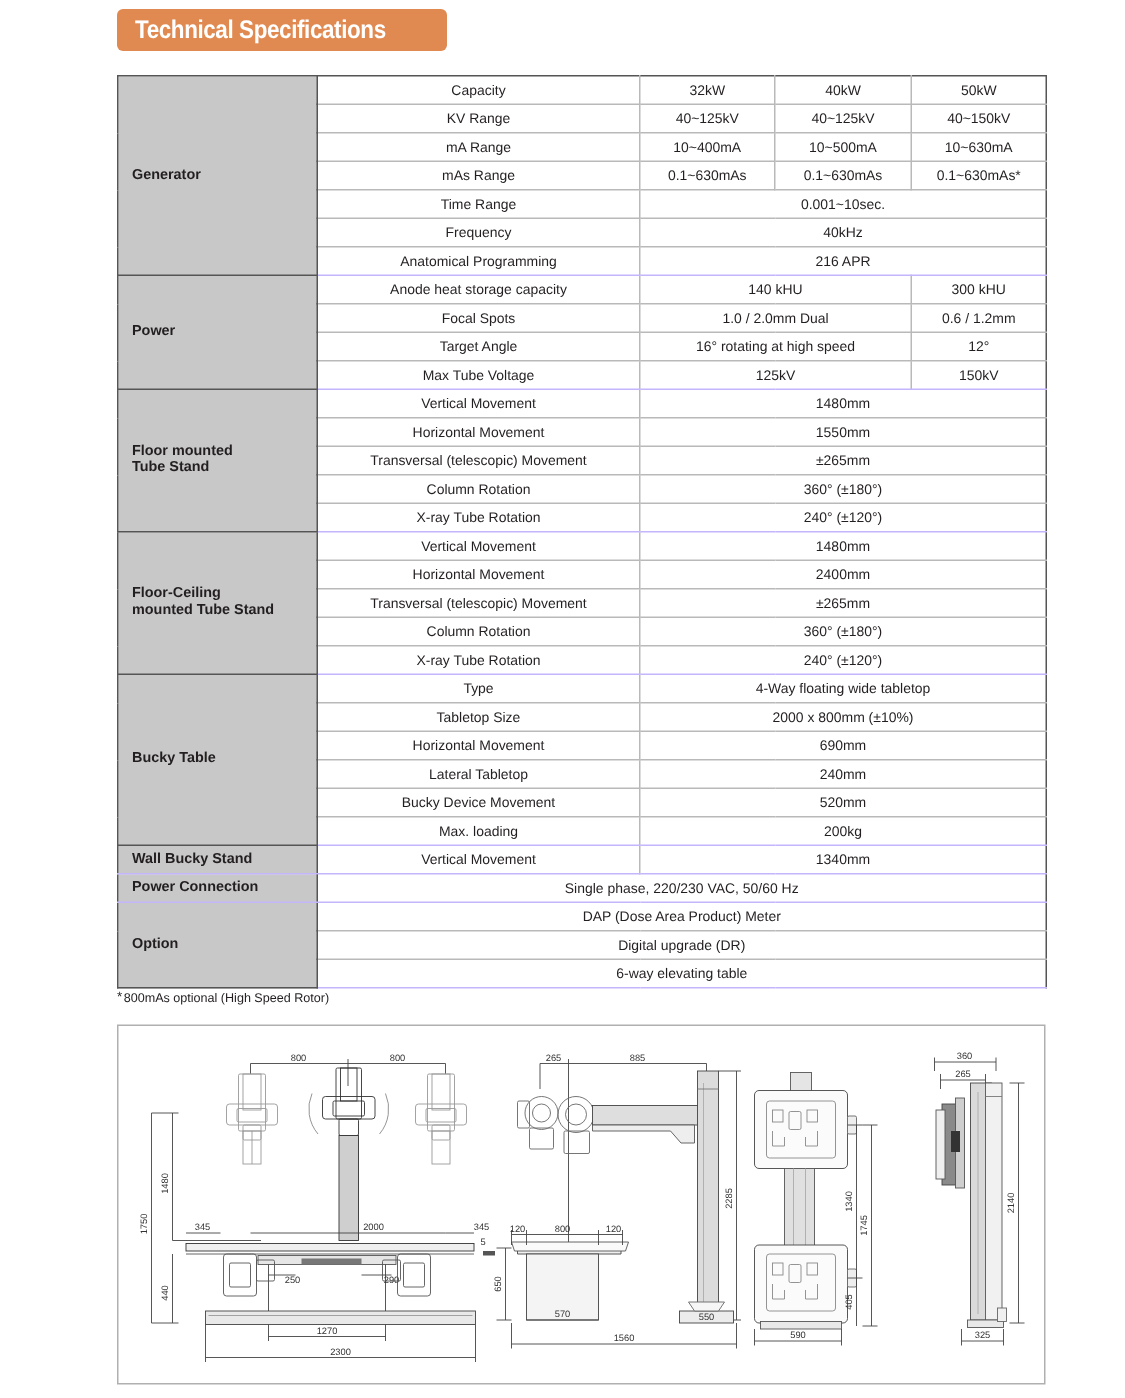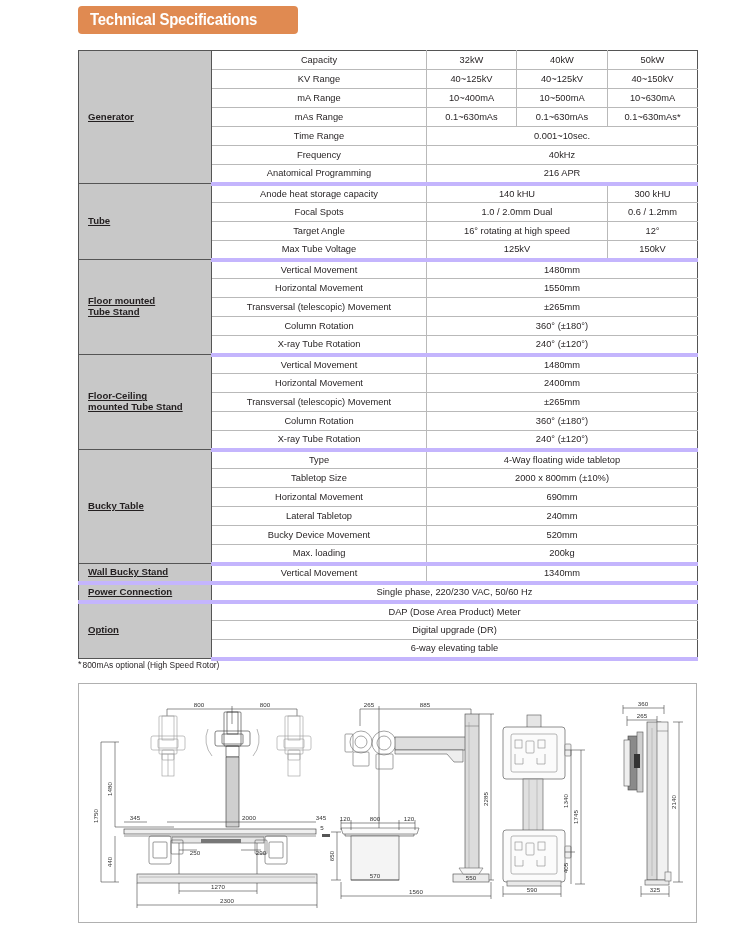--- a/index.html
+++ b/index.html
@@ -69,24 +69,24 @@
     font-weight: bold;
     text-align: left;
     padding-left: 9px;
     font-size: 9.6px;
     border-right: 1px solid #555;
     border-top: 1px solid #555;
     border-bottom: 1px solid #555;
     border-left: 1px solid #555;
   }
   .spec-table tr.grp-top > td { border-top: 1px solid #555; }
-  .spec-table tr.grp-bot > td { border-bottom: 4px solid #c4b5fd; }
+  .spec-table tr.grp-bot > td { border-bottom: 1px solid #c4b5fd; }
   .spec-table td.lastcol { border-right: 1px solid #555; text-align: center; }
   .cat-lines { display: block; }
-  .cat-lines span { display: block; text-decoration: underline; }
+  .cat-lines span { display: block; }
 
   
   .footnote {
     position: absolute;
     left: 78px;
     top: 659px;
     font-size: 8.4px;
     color: #231f20;
     white-space: nowrap;
   }
@@ -162,21 +162,21 @@
           <td>Frequency</td>
           <td colspan="3" class="lastcol">40kHz</td>
         </tr>
         <tr class=" grp-bot">
           <td>Anatomical Programming</td>
           <td colspan="3" class="lastcol">216 APR</td>
         </tr>
         <tr class=" grp-top">
           <td class="cat" rowspan="4">
             <span class="cat-lines">
-              <span>Tube</span>
+              <span>Power</span>
             </span>
           </td>
           <td>Anode heat storage capacity</td>
           <td colspan="2">140 kHU</td>
           <td colspan="1" class="lastcol">300 kHU</td>
         </tr>
         <tr>
           <td>Focal Spots</td>
           <td colspan="2">1.0 / 2.0mm Dual</td>
           <td colspan="1" class="lastcol">0.6 / 1.2mm</td>

